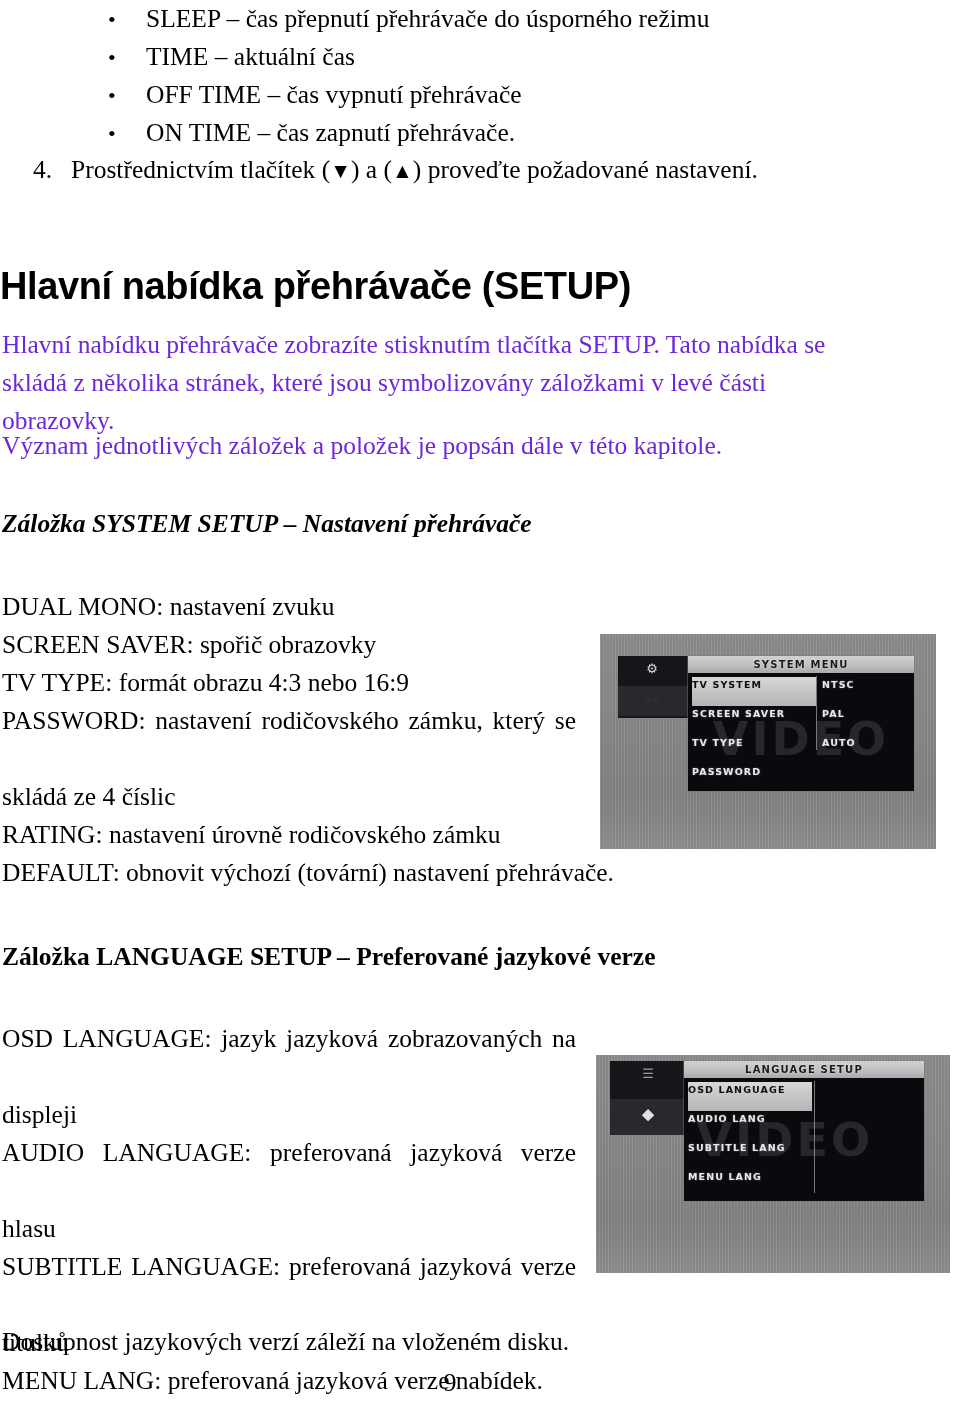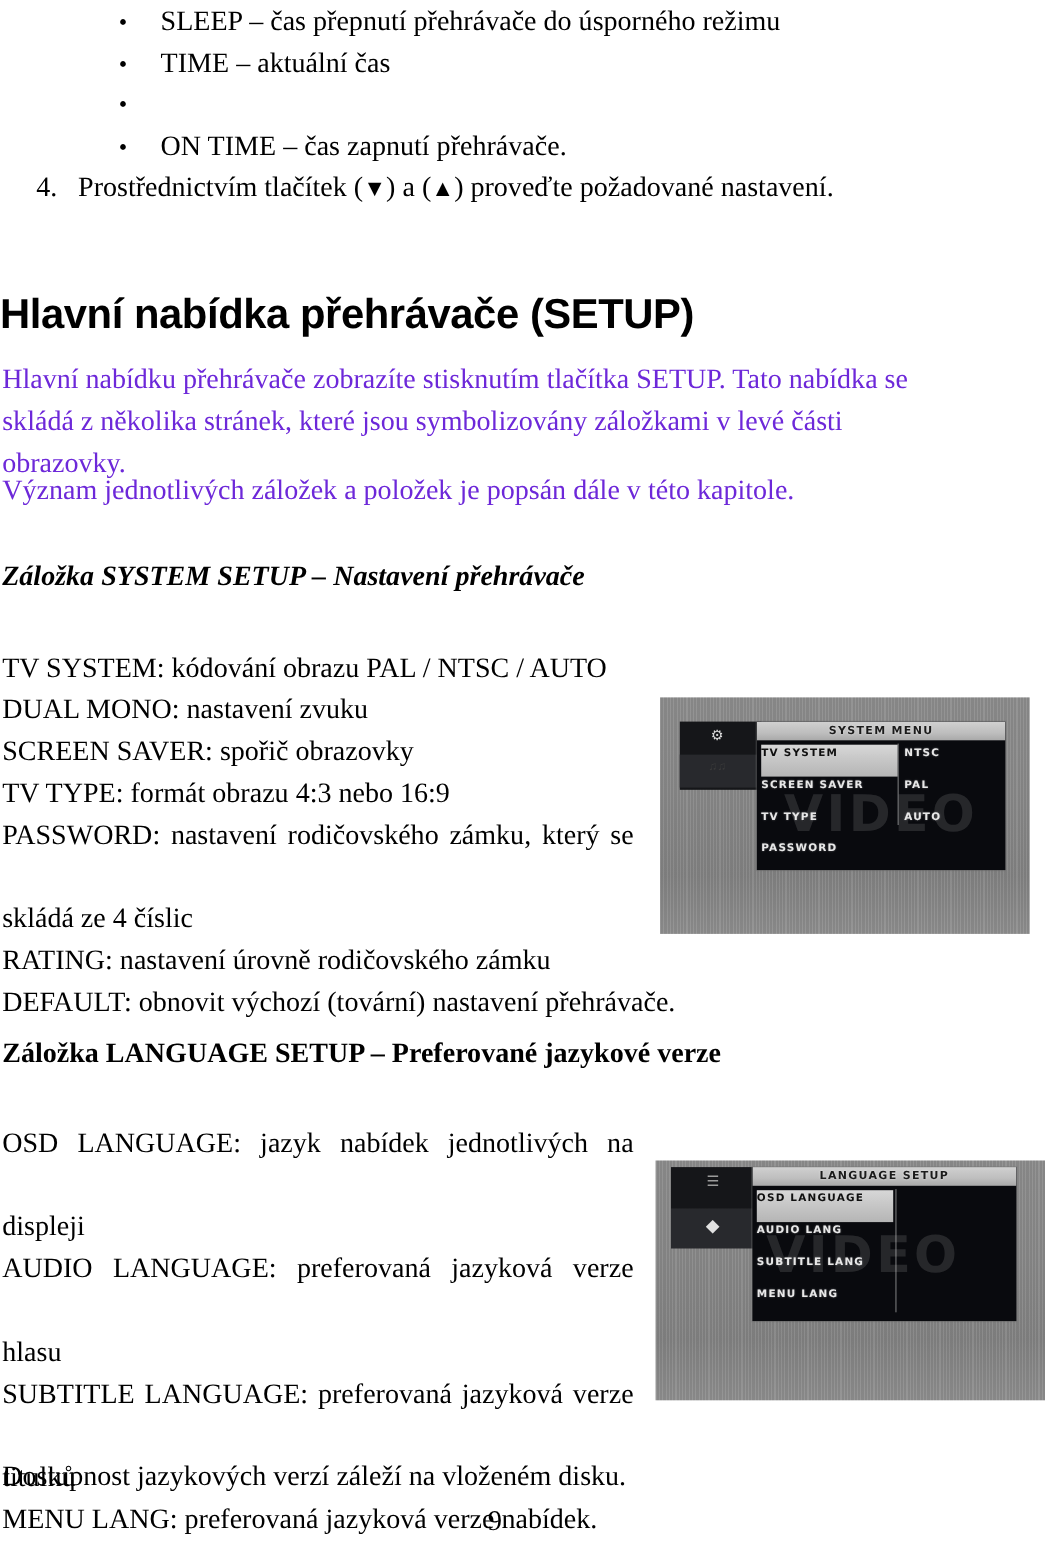--- a/index.html
+++ b/index.html
@@ -268,20 +268,21 @@
     <div class="bullet-row">
       <span class="bullet-dot">•</span>
       <span class="bullet-text">SLEEP – čas přepnutí přehrávače do úsporného režimu</span>
     </div>
     <div class="bullet-row">
       <span class="bullet-dot">•</span>
       <span class="bullet-text">TIME – aktuální čas</span>
     </div>
     <div class="bullet-row">
       <span class="bullet-dot">•</span>
+      <span class="bullet-text">OFF TIME – čas vypnutí přehrávače</span>
     </div>
     <div class="bullet-row">
       <span class="bullet-dot">•</span>
       <span class="bullet-text">ON TIME – čas zapnutí přehrávače.</span>
     </div>
   </div>
 
   <div class="numbered-row">
     <span class="num-label">4.</span>
     <span class="num-text"><span>Prostřednictvím tlačítek (</span><span class="tri">▼</span><span>) a (</span><span class="tri">▲</span><span>) proveďte požadované nastavení.</span></span>
@@ -293,34 +294,33 @@
     <span>Hlavní nabídku přehrávače zobrazíte stisknutím tlačítka SETUP. Tato nabídka se</span>
     <span>skládá z několika stránek, které jsou symbolizovány záložkami v levé části</span>
     <span>obrazovky.</span>
   </div>
 
   <div class="para p-vyznam">Význam jednotlivých záložek a položek je popsán dále v této kapitole.</div>
 
   <div class="h2 h2-system">Záložka SYSTEM SETUP – Nastavení přehrávače</div>
 
   <div class="item-list sys-list">
-    <span class="item nowrap">TV SYSTEM: kódování obrazu PAL / NTSC / AUTO</span>
     <span class="item nowrap">DUAL MONO: nastavení zvuku</span>
     <span class="item nowrap">SCREEN SAVER: spořič obrazovky</span>
     <span class="item nowrap">TV TYPE: formát obrazu 4:3 nebo 16:9</span>
     <span class="item just">PASSWORD: nastavení rodičovského zámku, který se</span>
     <span class="item nowrap">skládá ze 4 číslic</span>
     <span class="item nowrap">RATING: nastavení úrovně rodičovského zámku</span>
     <span class="item nowrap">DEFAULT: obnovit výchozí (tovární) nastavení přehrávače.</span>
   </div>
 
   <div class="h2 h2-language">Záložka LANGUAGE SETUP – Preferované jazykové verze</div>
 
   <div class="item-list lang-list">
-    <span class="item just">OSD LANGUAGE: jazyk nabídek jednotlivých na</span>
+    <span class="item just">OSD LANGUAGE: jazyk jazyková zobrazovaných na</span>
     <span class="item nowrap">displeji</span>
     <span class="item just">AUDIO LANGUAGE: preferovaná jazyková verze</span>
     <span class="item nowrap">hlasu</span>
     <span class="item just">SUBTITLE LANGUAGE: preferovaná jazyková verze</span>
     <span class="item nowrap">titulků</span>
     <span class="item nowrap">MENU LANG: preferovaná jazyková verze nabídek.</span>
   </div>
 
   <div class="trailing-note">Dostupnost jazykových verzí záleží na vloženém disku.</div>
 

